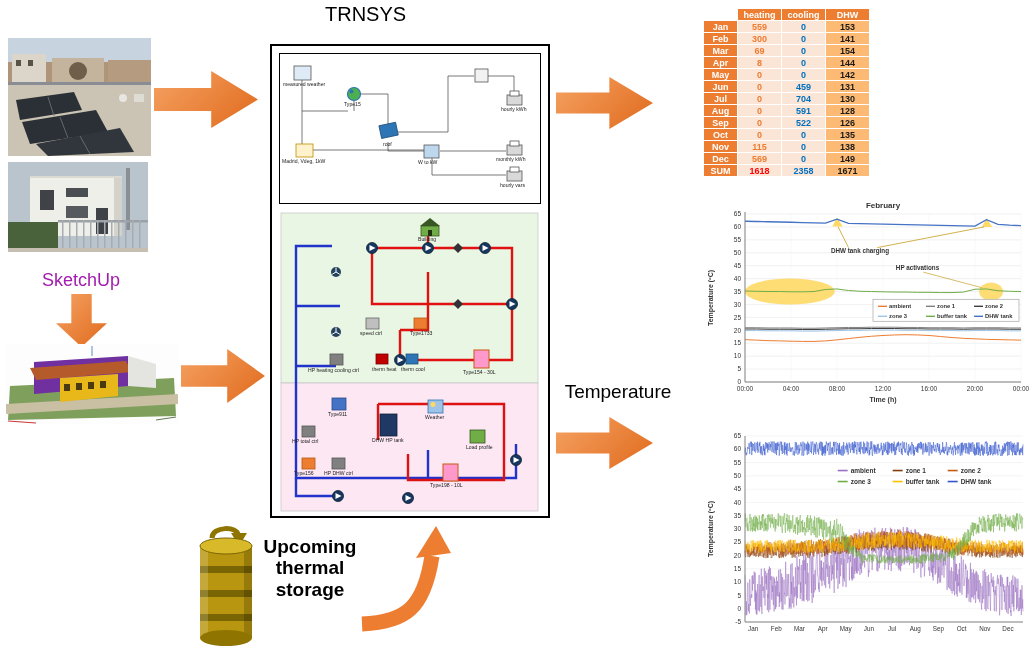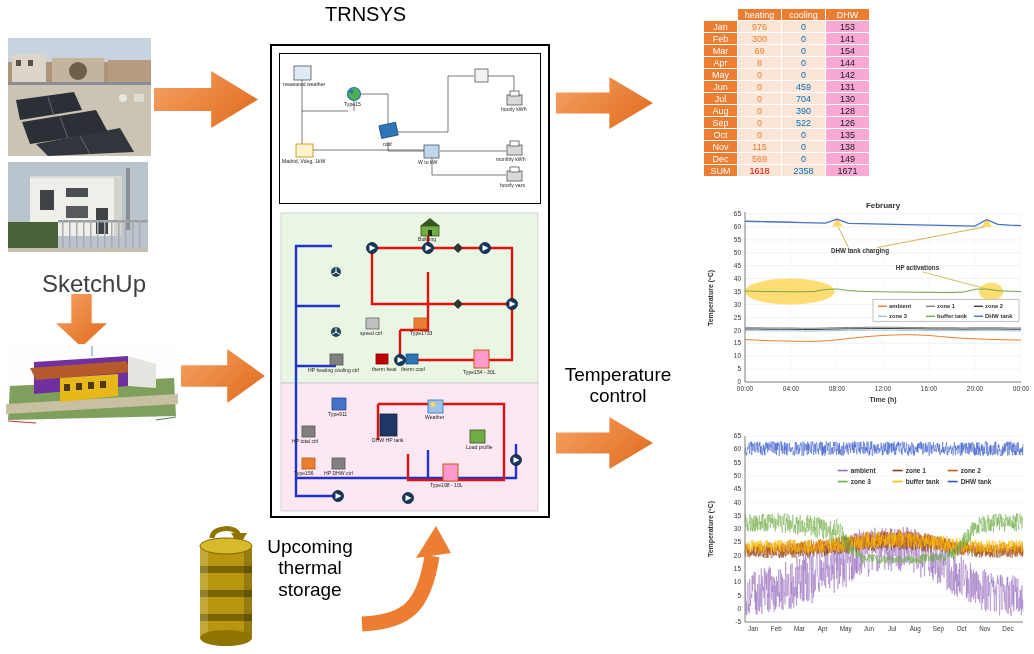--- a/index.html
+++ b/index.html
@@ -6,28 +6,28 @@
 body{font-family:"Liberation Sans",sans-serif;background:#fff;}
 .canvas{position:relative;width:1034px;height:654px;background:#fff;overflow:hidden;}
 .abs{position:absolute;}
 .block-arrow-right{background:linear-gradient(135deg,#F5A263,#E06A1C);clip-path:polygon(0 30%,55% 30%,55% 0,100% 50%,55% 100%,55% 70%,0 70%);}
 .block-arrow-down{background:linear-gradient(135deg,#F5A263,#E06A1C);clip-path:polygon(30% 0,70% 0,70% 55%,100% 55%,50% 100%,0 55%,30% 55%);}
 .biglabel{color:#000;font-size:19px;line-height:1.12;text-align:center;}
 .trnsys-box{position:absolute;left:270px;top:44px;width:280px;height:474px;border:2.5px solid #000;background:#fff;}
 .schem-top{position:absolute;left:7px;top:7px;width:262px;height:151px;border:1.5px solid #000;background:#fff;}
 .schem-bottom{position:absolute;left:8px;top:166px;width:259px;height:300px;background:#fff;}
 .schem-label{position:absolute;font-size:6px;line-height:1;color:#222;white-space:nowrap;transform:scale(0.85);transform-origin:left top;}
-.energy-table{position:absolute;left:703px;top:8px;border-collapse:collapse;font-size:9px;font-weight:normal;}
+.energy-table{position:absolute;left:703px;top:8px;border-collapse:collapse;font-size:9px;font-weight:bold;}
 .energy-table td{height:12px;padding:0 5px;text-align:center;border:1px solid #fff;min-width:44px;}
 .energy-table td.corner{background:#fff;min-width:34px;}
 .energy-table td.hdr{background:#ED7D31;color:#fff;}
 .energy-table td.mon{background:#ED7D31;color:#fff;min-width:34px;}
 .energy-table td.heat{background:#FBE5D6;color:#ED7D31;}
 .energy-table td.cool{background:#FBE5D6;color:#0070C0;}
-.energy-table td.dhw{background:#f9a8d4;color:#1a1a1a;}
+.energy-table td.dhw{background:#fdba74;color:#1a1a1a;}
 .energy-table tr.sum td.heat{color:#FF0000;margin-left:48px;}
 svg text{font-family:"Liberation Sans",sans-serif;}
 </style>
 </head>
 <body>
 
 <div class="canvas">
 
   <svg class="abs" style="left:8px;top:38px" width="143" height="118" viewBox="0 0 143 118">
     <rect width="143" height="118" fill="#C7D3DF"></rect>
@@ -72,21 +72,21 @@
         <rect x="96" y="58" width="1.5" height="32"></rect>
         <rect x="103" y="58" width="1.5" height="32"></rect>
         <rect x="110" y="58" width="1.5" height="32"></rect>
         <rect x="117" y="58" width="1.5" height="32"></rect>
         <rect x="124" y="58" width="1.5" height="32"></rect>
         <rect x="131" y="58" width="1.5" height="32"></rect>
     </g>
     <rect y="86" width="140" height="4" fill="#C6BEB0"></rect>
   </svg>
 
-  <div class="abs" style="left:42px;top:270px;width:120px;font-size:24px;color:#404040;">SketchUp</div>
+  <div class="abs" style="left:42px;top:270px;width:120px;font-size:18px;color:#a21caf;">SketchUp</div>
   <div class="abs block-arrow-down" style="left:56px;top:294px;width:51px;height:53px;"></div>
 
   <svg class="abs" style="left:6px;top:344px" width="172" height="80" viewBox="0 0 172 80">
     <rect width="172" height="80" fill="#FDFDFD"></rect>
     <polygon points="4,42 168,34 170,72 2,76" fill="#7FA05C"></polygon>
     <polygon points="0,60 172,50 172,60 0,70" fill="#C9BFA3"></polygon>
     <polygon points="28,18 122,12 122,42 28,50" fill="#7030A0"></polygon>
     <polygon points="24,24 120,17 126,28 30,36" fill="#B55A2A"></polygon>
     <polygon points="122,12 150,20 150,44 122,42" fill="#E4E4E0"></polygon>
     <polygon points="54,34 112,30 112,52 54,58" fill="#E8B71A"></polygon>
@@ -256,37 +256,36 @@
       <span class="schem-label" style="left:44px;top:259px">HP DHW ctrl</span>
       <span class="schem-label" style="left:92px;top:226px">DHW HP tank</span>
       <span class="schem-label" style="left:145px;top:203px">Weather</span>
       <span class="schem-label" style="left:186px;top:233px">Load profile</span>
       <span class="schem-label" style="left:150px;top:271px">Type198 - 10L</span>
     </div>
   </div>
 
   <div class="abs block-arrow-right" style="left:556px;top:77px;width:97px;height:52px;"></div>
 
-  <div class="abs biglabel" style="left:540px;top:364px;width:156px;">
+  <div class="abs biglabel" style="left:540px;top:381px;width:156px;">
     <div>Temperature</div>
-    <div>control</div>
   </div>
   <div class="abs block-arrow-right" style="left:556px;top:417px;width:97px;height:52px;"></div>
 
   <table class="energy-table">
       <tbody>
         <tr>
           <td class="corner"></td>
           <td class="hdr">heating</td>
           <td class="hdr">cooling</td>
           <td class="hdr">DHW</td>
         </tr>
         <tr>
           <td class="mon">Jan</td>
-          <td class="heat">976</td>
+          <td class="heat">559</td>
           <td class="cool">0</td>
           <td class="dhw">153</td>
         </tr>
         <tr>
           <td class="mon">Feb</td>
           <td class="heat">300</td>
           <td class="cool">0</td>
           <td class="dhw">141</td>
         </tr>
         <tr>
@@ -315,21 +314,21 @@
         </tr>
         <tr>
           <td class="mon">Jul</td>
           <td class="heat">0</td>
           <td class="cool">704</td>
           <td class="dhw">130</td>
         </tr>
         <tr>
           <td class="mon">Aug</td>
           <td class="heat">0</td>
-          <td class="cool">390</td>
+          <td class="cool">591</td>
           <td class="dhw">128</td>
         </tr>
         <tr>
           <td class="mon">Sep</td>
           <td class="heat">0</td>
           <td class="cool">522</td>
           <td class="dhw">126</td>
         </tr>
         <tr>
           <td class="mon">Oct</td>
@@ -507,21 +506,21 @@
     <rect x="10" y="24" width="52" height="92" fill="#B8960F"></rect>
     <rect x="10" y="44" width="52" height="7" fill="#7A6504"></rect>
     <rect x="10" y="68" width="52" height="7" fill="#7A6504"></rect>
     <rect x="10" y="92" width="52" height="7" fill="#7A6504"></rect>
     <rect x="10" y="24" width="8" height="92" fill="#FFFFFF" opacity="0.18"></rect>
     <rect x="54" y="24" width="8" height="92" fill="#000000" opacity="0.18"></rect>
     <ellipse cx="36" cy="116" rx="26" ry="8" fill="#8F7400"></ellipse>
     <ellipse cx="36" cy="24" rx="26" ry="8" fill="#D8B92A" stroke="#7A6504" stroke-width="1"></ellipse>
   </svg>
 
-  <div class="abs biglabel" style="left:254px;top:536px;width:112px;font-weight:400;">
+  <div class="abs biglabel" style="left:254px;top:536px;width:112px;font-weight:700;">
     <div>Upcoming</div>
     <div>thermal</div>
     <div>storage</div>
   </div>
 
   <svg class="abs" style="left:356px;top:522px" width="100" height="118" viewBox="0 0 100 118">
     <path d="M 6,102 C 50,100 68,86 76,34" fill="none" stroke="#ED7D31" stroke-width="15"></path>
     <polygon points="80,4 60,36 95,31" fill="#ED7D31"></polygon>
   </svg>
 

